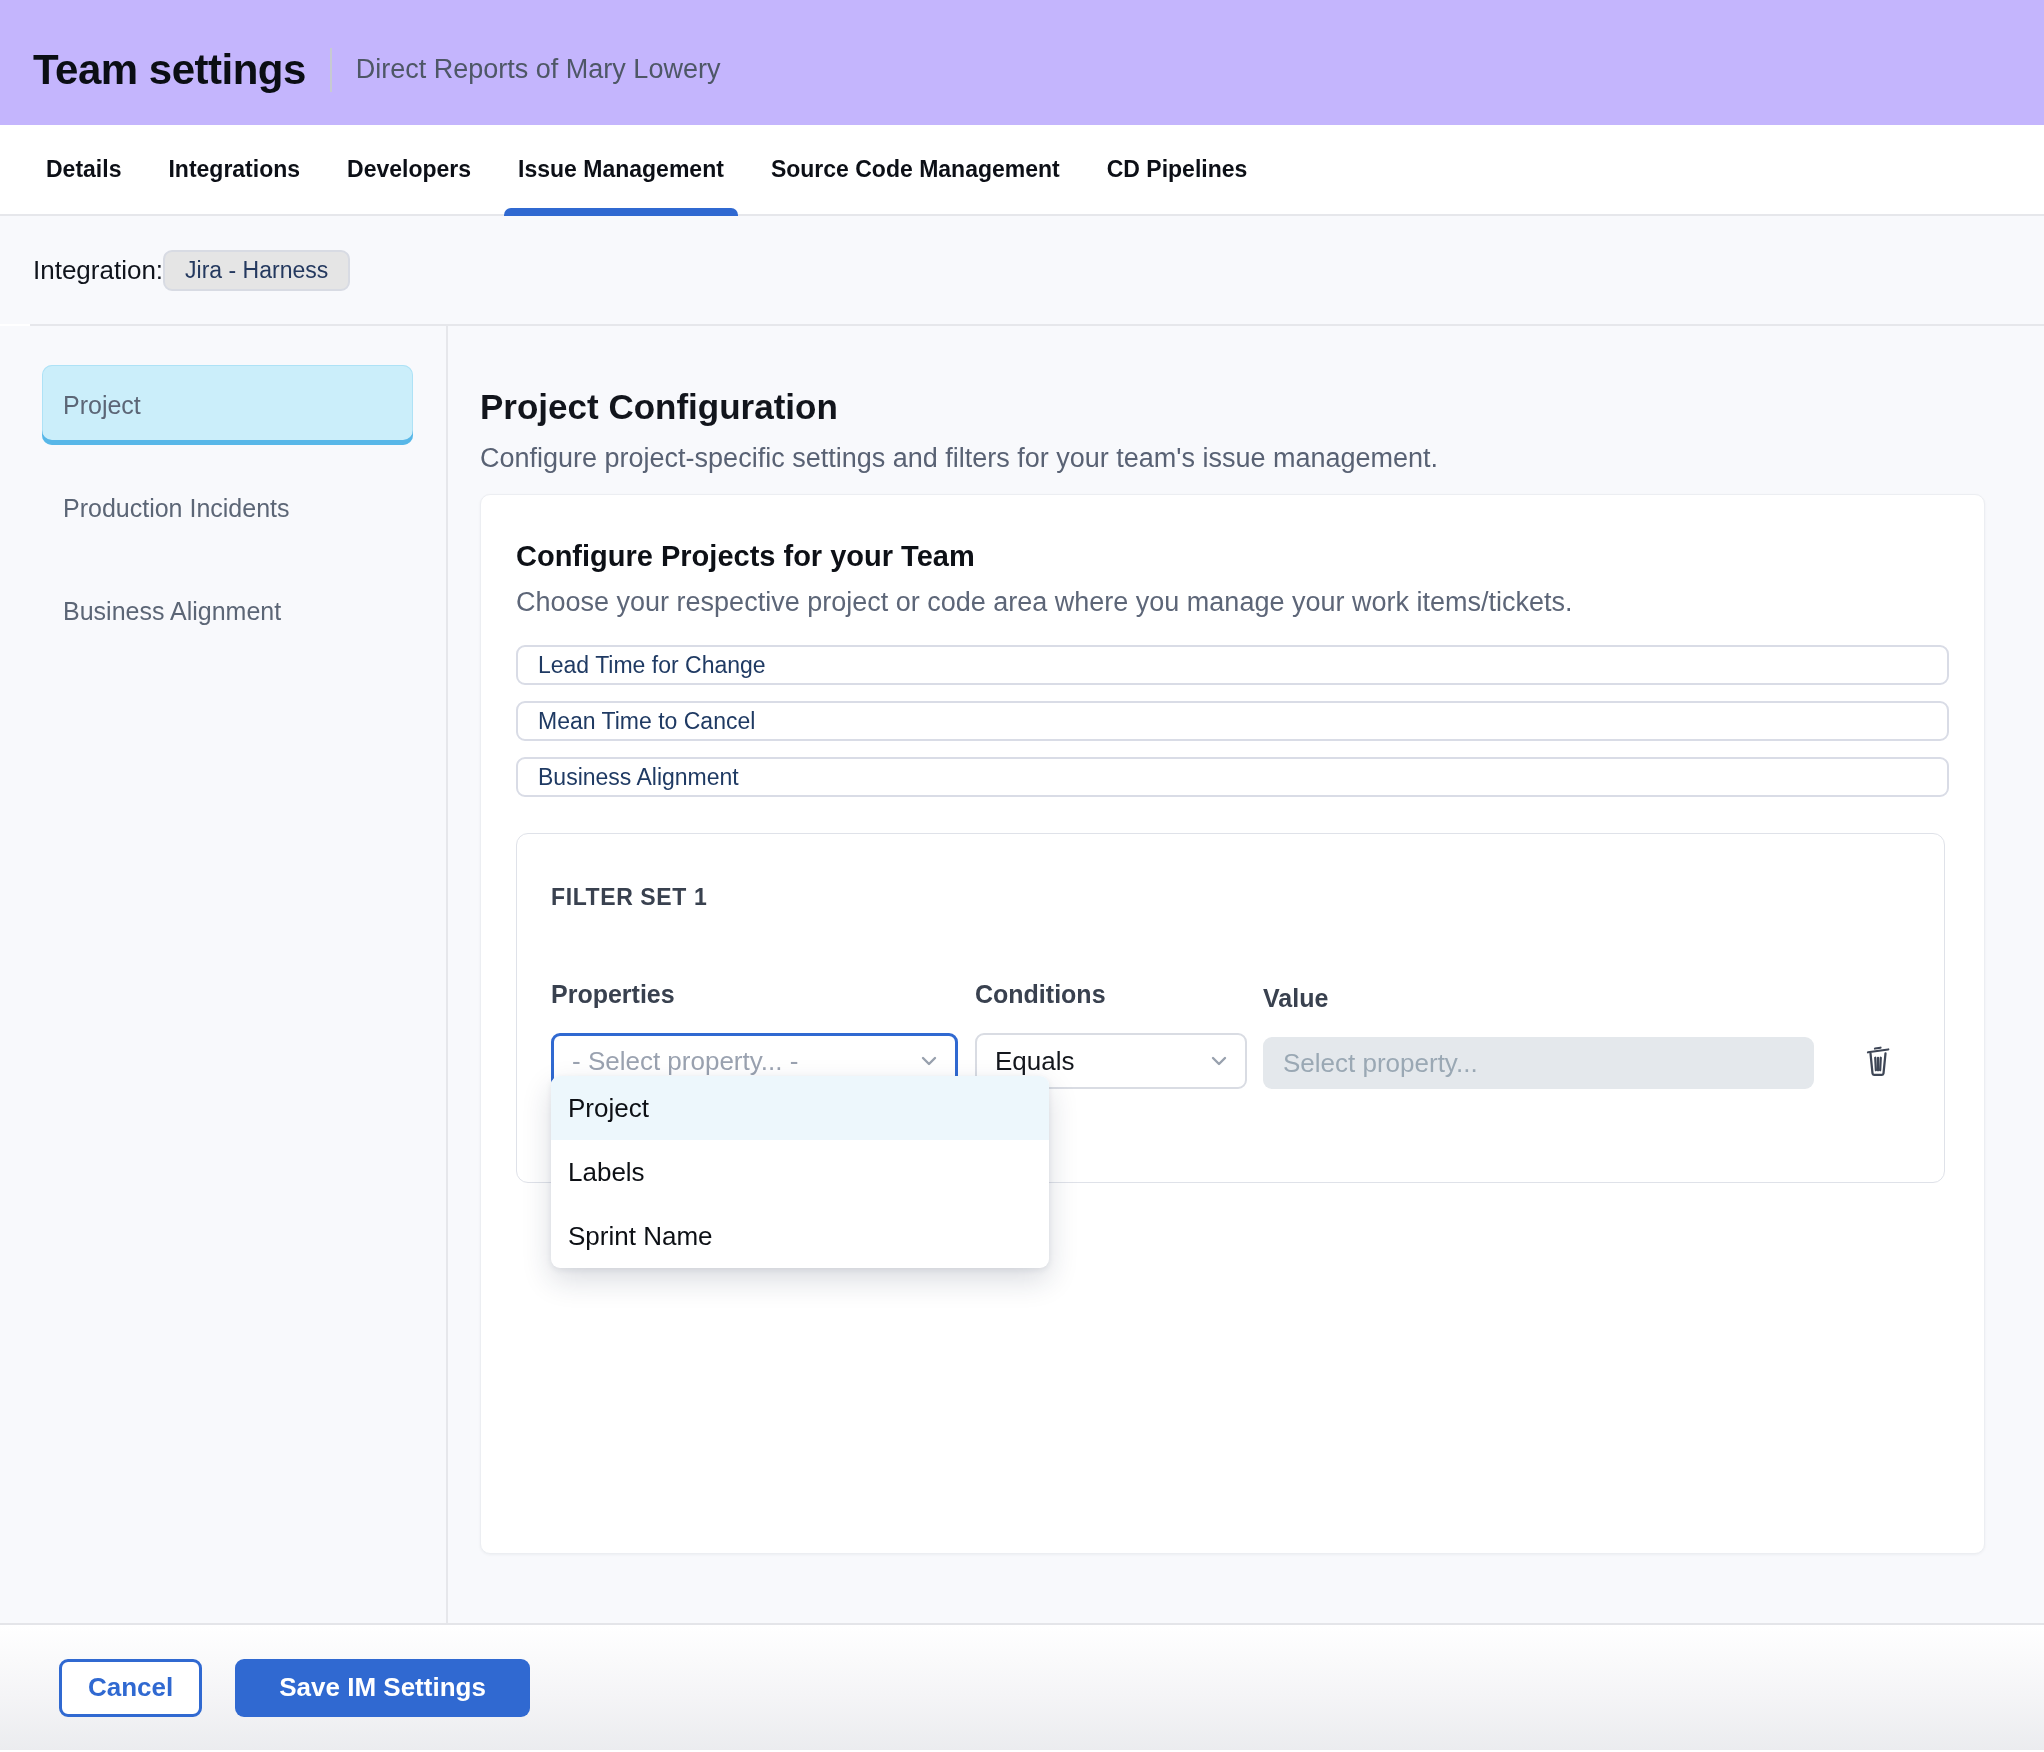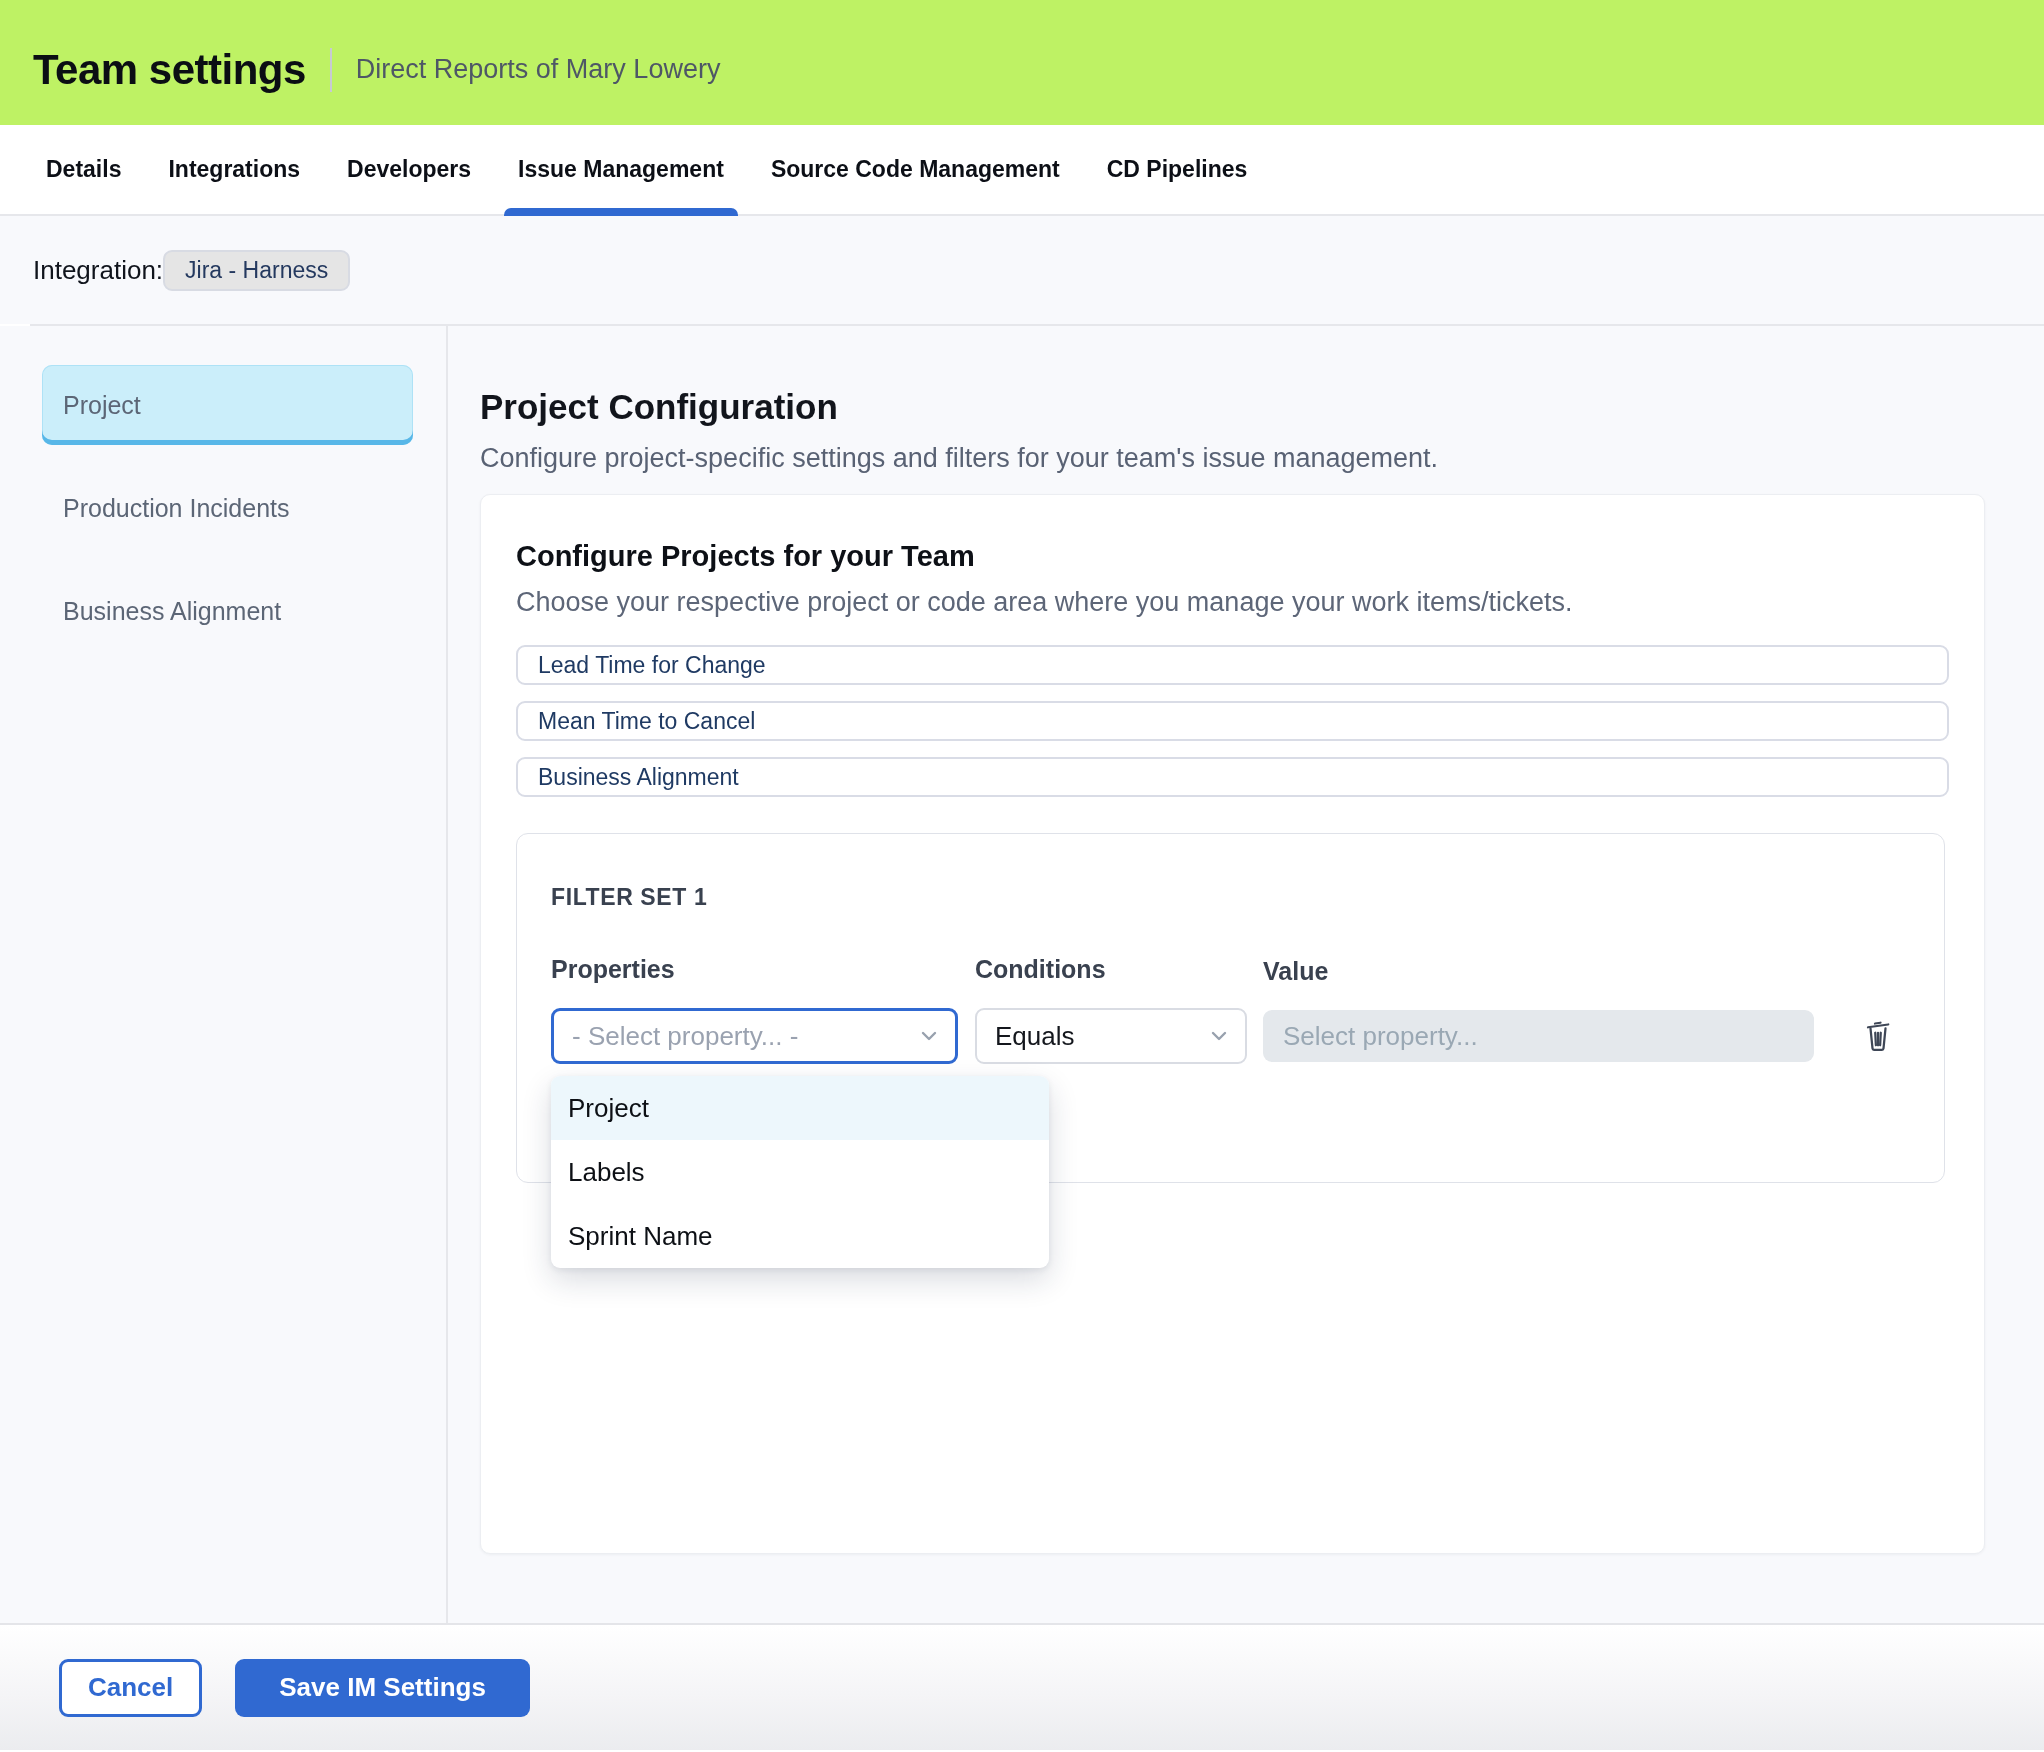--- a/index.html
+++ b/index.html
@@ -6,21 +6,21 @@
   :root{
     --blue:#3069d1;
     --border:#e6e7eb;
     --light-bg:#f8f9fc;
   }
   html,body{ background:#fff; }
   body{ font-family:"Liberation Sans","DejaVu Sans",sans-serif; color:#11141b; }
   .page{ width:2044px; height:1752px; background:#fff; position:relative; overflow:hidden; }
 
   
-  .topbar{ height:125px; display:flex; align-items:center; padding:14px 33px 0; background:#bef264; }
+  .topbar{ height:125px; display:flex; align-items:center; padding:14px 33px 0; background:#c4b5fd; }
   .topbar-title{ font-size:42px; font-weight:700; color:#0b0e14; letter-spacing:-0.5px; }
   .topbar-sep{ width:2px; height:44px; background:#c7cad2; margin:0 24px; }
   .topbar-sub{ font-size:27px; color:#4e5766; }
 
   
   .tabs{ height:91px; display:flex; gap:47px; padding:0 46px; border-bottom:2px solid var(--border); background:#fff;text-align:right; }
   .tab{ position:relative; display:flex; align-items:center; font-size:23px; font-weight:700; color:#0c0f16; cursor:pointer; white-space:nowrap; }
   .tab-underline{ position:absolute; left:-14px; right:-14px; bottom:-2px; height:8px; background:var(--blue); border-radius:7px 7px 0 0; }
 
   
@@ -41,21 +41,21 @@
 
   .card{ margin-top:20px; width:1505px; min-height:1060px; background:#fff; border:1px solid #eceef2; border-radius:10px; box-shadow:0 1px 3px rgba(20,30,50,0.05); padding:45px 35px; }
   .card-title{ font-size:29px; font-weight:700; color:#0d1016; }
   .card-sub{ margin-top:14px; font-size:27px; color:#5d6678; }
 
   .chips{ margin-top:27px; display:flex; gap:16px;flex-direction:column; }
   .chip{ height:40px; display:inline-flex; align-items:center; padding:0 20px; background:#fff; border:2px solid #d9dce6; border-radius:9px; font-size:23px; color:#1f3a63; cursor:pointer; font-family:inherit; }
 
   .filter-card{ margin-top:36px; border:1px solid #dfe2e9; border-radius:12px; padding:50px 34px; width:1429px; height:350px; position:relative; background:#fff; }
   .fs-title{ font-size:23px; font-weight:700; letter-spacing:0.6px; color:#39414f; }
-  .fs-cols{ display:flex; margin-top:44px; align-items:center; }
+  .fs-cols{ display:flex; margin-top:69px; align-items:flex-end; }
   .fs-col-label{ font-size:25px; font-weight:700; color:#39414f; margin-bottom:24px; }
   .col-props{ width:407px; margin-right:17px; }
   .col-cond{ width:272px; margin-right:16px; }
   .col-value{ width:551px; }
 
   .select{ height:56px; border-radius:9px; display:flex; align-items:center; justify-content:space-between; padding:0 14px 0 18px; background:#fff; cursor:pointer; font-size:26px; }
   .select.focused{ border:3px solid var(--blue); }
   .select.focused .select-text{ color:#9aa2b0; }
   .select.plain{ border:2px solid #d9dce3; }
   .select.plain .select-text{ color:#14171d; }

